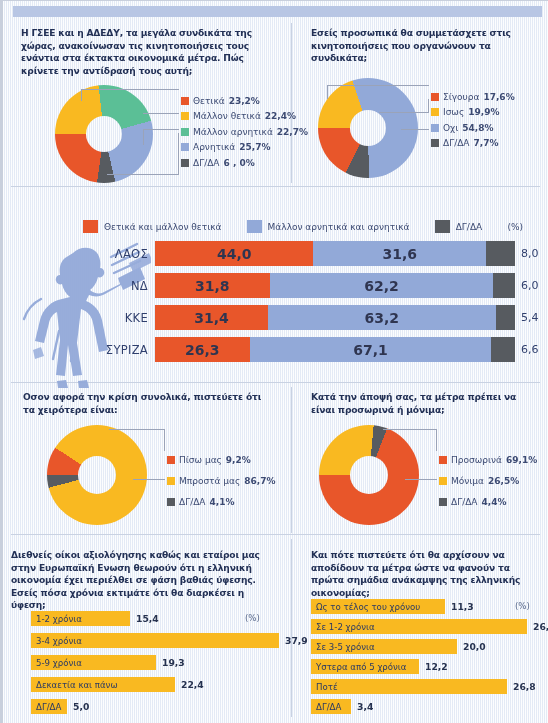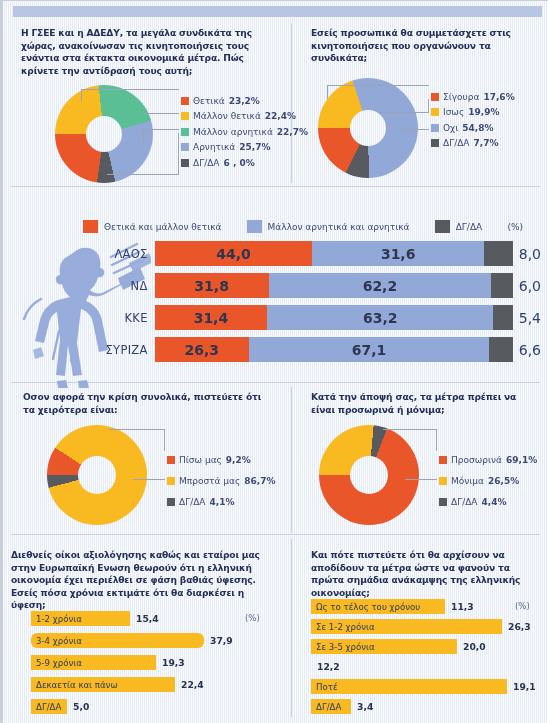--- a/index.html
+++ b/index.html
@@ -75,21 +75,21 @@
 
   .srow { position:absolute; display:flex; align-items:center; height:25px; }
   .srow .nm {
     width:66px; text-align:right; padding-right:7px;
     font-size:11.5px; color:#2f3f6d; letter-spacing:0.3px;
   }
   .srow .seg {
     height:25px; display:flex; align-items:center; justify-content:center;
     font-size:14px; font-weight:bold; color:#2f3550;
   }
-  .srow .tail { padding-left:6px; font-size:14px; color:#2f3f6d; }
+  .srow .tail { padding-left:6px; font-size:11px; color:#2f3f6d; }
 
   
   .ybar { position:absolute; display:flex; align-items:center; height:15px; }
   .ybar .fill {
     height:15px; display:flex; align-items:center;
     padding-left:5px; font-size:8.6px; color:#2b3a63;
     white-space:nowrap; overflow:visible;
   }
   .ybar .val { padding-left:6px; font-size:9.2px; font-weight:bold; color:#26324f; }
   .pct { position:absolute; font-size:8.6px; color:#5a6party; }
@@ -327,21 +327,21 @@
   <div class="panel" style="left:0; top:538px; width:288px; height:185px;">
     <div class="q" style="position:absolute; left:8px; top:10px; width:260px;">Διεθνείς οίκοι αξιολόγησης καθώς και εταίροι μας στην Ευρωπαϊκή Ενωση θεωρούν ότι η ελληνική οικονομία έχει περιέλθει σε φάση βαθιάς ύφεσης. Εσείς πόσα χρόνια εκτιμάτε ότι θα διαρκέσει η ύφεση;</div>
 
     <span class="pct" style="left:242px; top:74px; color:#5a6a8c;">(%)</span>
 
     <div class="ybar" style="left:28px; top:72px;">
       <span class="fill" style="width:99px; background:#F9B921;">1-2 χρόνια</span>
       <span class="val">15,4</span>
     </div>
     <div class="ybar" style="left:28px; top:94px;">
-      <span class="fill" style="width:173px; background:#F9B921;border-radius:6px;">3-4 χρόνια</span>
+      <span class="fill" style="width:248px; background:#F9B921;">3-4 χρόνια</span>
       <span class="val">37,9</span>
     </div>
     <div class="ybar" style="left:28px; top:116px;">
       <span class="fill" style="width:125px; background:#F9B921;">5-9 χρόνια</span>
       <span class="val">19,3</span>
     </div>
     <div class="ybar" style="left:28px; top:138px;">
       <span class="fill" style="width:144px; background:#F9B921;">Δεκαετία και πάνω</span>
       <span class="val">22,4</span>
     </div>
@@ -354,33 +354,34 @@
   <div class="panel" style="left:288px; top:538px; width:260px; height:185px;">
     <div class="q" style="position:absolute; left:20px; top:10px; width:232px;">Και πότε πιστεύετε ότι θα αρχίσουν να αποδίδουν τα μέτρα ώστε να φανούν τα πρώτα σημάδια ανάκαμψης της ελληνικής οικονομίας;</div>
 
     <span class="pct" style="left:224px; top:62px; color:#5a6a8c;">(%)</span>
 
     <div class="ybar" style="left:20px; top:60px;">
       <span class="fill" style="width:134px; background:#F9B921;">Ως το τέλος του χρόνου</span>
       <span class="val">11,3</span>
     </div>
     <div class="ybar" style="left:20px; top:80px;">
-      <span class="fill" style="width:191px; background:#F9B921;">Σε 1-2 χρόνια</span>
+      <span class="fill" style="width:216px; background:#F9B921;">Σε 1-2 χρόνια</span>
       <span class="val">26,3</span>
     </div>
     <div class="ybar" style="left:20px; top:100px;">
       <span class="fill" style="width:146px; background:#F9B921;">Σε 3-5 χρόνια</span>
       <span class="val">20,0</span>
     </div>
     <div class="ybar" style="left:20px; top:120px;">
+      <span class="fill" style="width:108px; background:#F9B921;">Υστερα από 5 χρόνια</span>
       <span class="val">12,2</span>
     </div>
     <div class="ybar" style="left:20px; top:140px;">
       <span class="fill" style="width:196px; background:#F9B921;">Ποτέ</span>
-      <span class="val">19,1</span>
+      <span class="val">26,8</span>
     </div>
     <div class="ybar" style="left:20px; top:160px;">
       <span class="fill" style="width:40px; background:#F9B921;">ΔΓ/ΔΑ</span>
       <span class="val">3,4</span>
     </div>
   </div>
 
 </div>
 
 </body></html>

